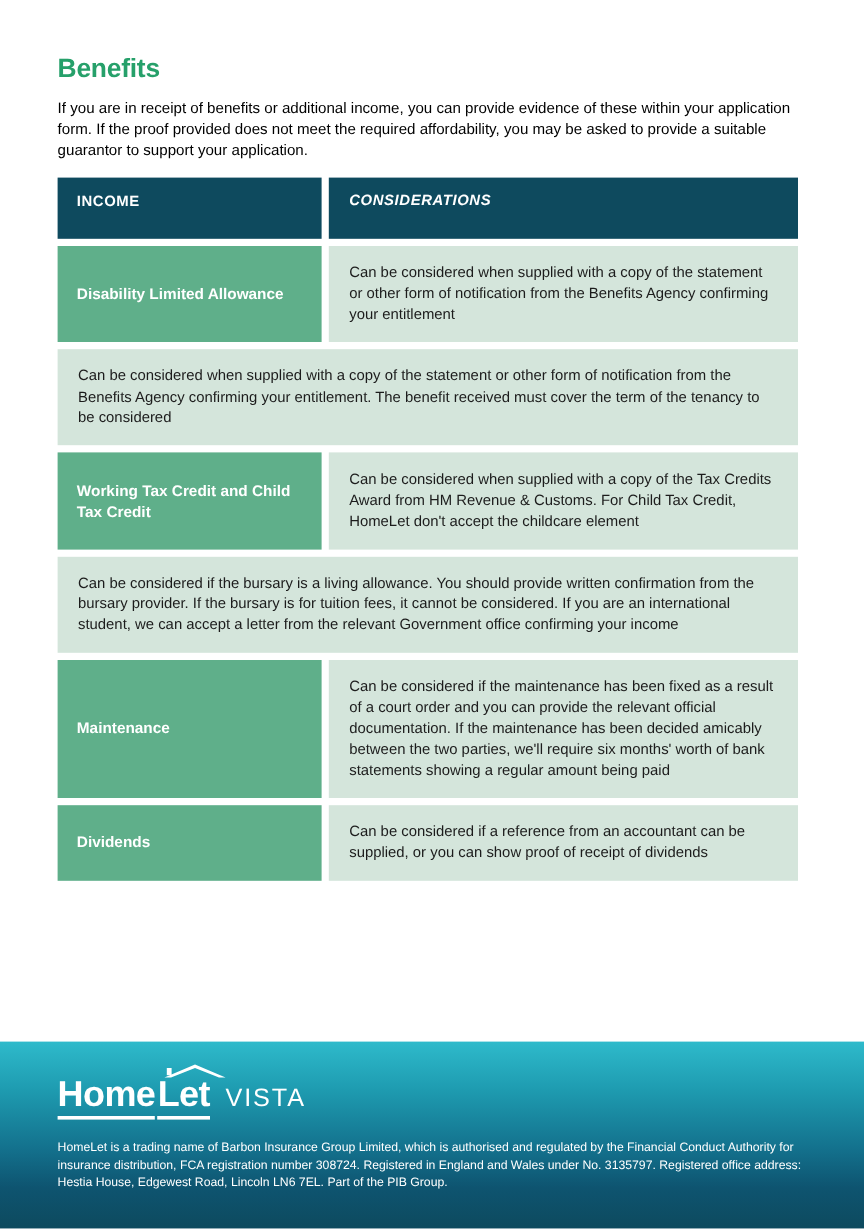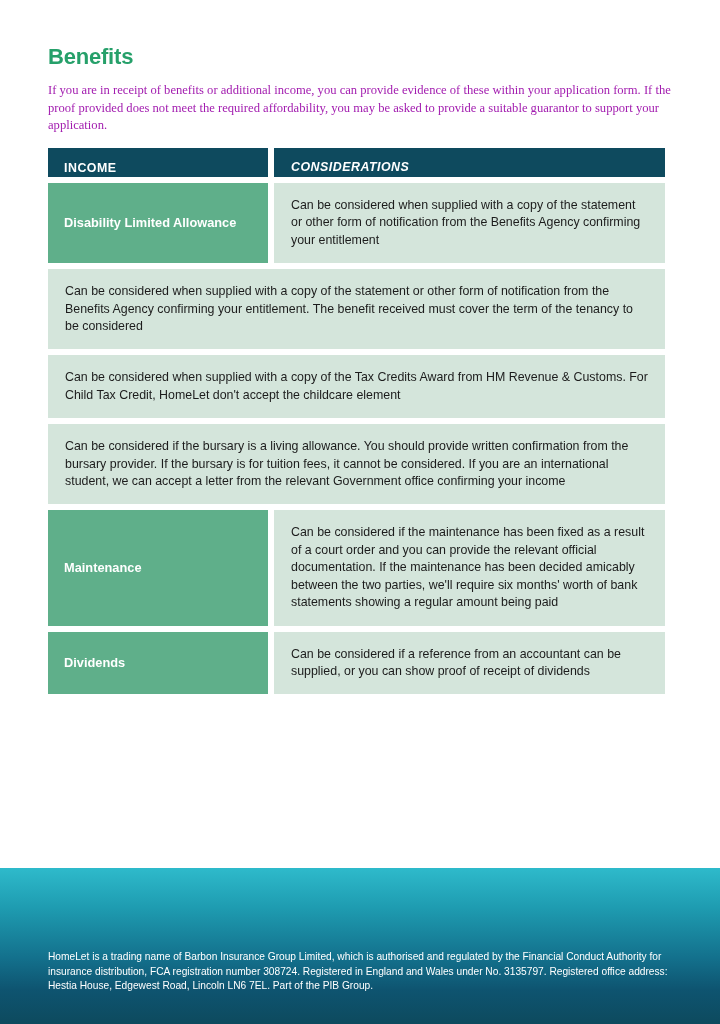--- a/index.html
+++ b/index.html
@@ -13,21 +13,21 @@
 
   
   .heading {
     position:absolute; left:48px; top:44px;
     font-size:22px; font-weight:bold; letter-spacing:-0.2px;
     color:#26A06A;
     text-align:center;
   }
   .intro {
     position:absolute; left:48px; top:82px; width:625px;
-    font-size:12.6px; line-height:17.5px; color:#a21caf;font-family:Liberation Serif, serif;
+    font-size:12.6px; line-height:17.5px; color:#000000;
   }
 
   
   .table { position:absolute; left:48px; top:148px; width:617px; }
   .trow { display:flex; gap:6px; margin-bottom:6px; }
   .trow:last-child { margin-bottom:0; }
 
   .cell-income {
     width:220px; flex:0 0 220px;
     display:flex; align-items:center;
@@ -37,21 +37,21 @@
   .cell-cons {
     flex:1 1 auto;
     display:flex; align-items:center;
     padding:14px 17px;
     font-size:12.4px; line-height:17.4px; color:#1c1c1c;
   }
 
   .head .cell-income, .head .cell-cons {
     background:#0E4A5E; color:#ffffff;
     font-weight:bold; font-size:12.4px; letter-spacing:0.5px;
-    padding-top:11px; padding-bottom:0;
+    padding-top:11px; padding-bottom:22px;
     align-items:center;
   }
   .head .cell-cons { font-weight:bold;font-style:italic; }
 
   .body .cell-income { background:#5FAF8A; }
   .body .cell-cons   { background:#D4E5DB; }
 
   
   .footer {
     position:absolute; left:0; top:868px; width:720px; height:156px;
@@ -100,20 +100,21 @@
     <div class="trow body">
       <div class="cell-income">Disability Limited Allowance</div>
       <div class="cell-cons">Can be considered when supplied with a copy of the statement or other form of notification from the Benefits Agency confirming your entitlement</div>
     </div>
 
     <div class="trow body">
       <div class="cell-cons">Can be considered when supplied with a copy of the statement or other form of notification from the Benefits Agency confirming your entitlement. The benefit received must cover the term of the tenancy to be considered</div>
     </div>
 
     <div class="trow body">
+      <div class="cell-income">Working Tax Credit and Child Tax Credit</div>
       <div class="cell-cons">Can be considered when supplied with a copy of the Tax Credits Award from HM Revenue &amp; Customs. For Child Tax Credit, HomeLet don't accept the childcare element</div>
     </div>
 
     <div class="trow body">
       <div class="cell-cons">Can be considered if the bursary is a living allowance. You should provide written confirmation from the bursary provider. If the bursary is for tuition fees, it cannot be considered. If you are an international student, we can accept a letter from the relevant Government office confirming your income</div>
     </div>
 
     <div class="trow body">
       <div class="cell-income">Maintenance</div>
       <div class="cell-cons">Can be considered if the maintenance has been fixed as a result of a court order and you can provide the relevant official documentation. If the maintenance has been decided amicably between the two parties, we'll require six months' worth of bank statements showing a regular amount being paid</div>
@@ -121,18 +122,31 @@
 
     <div class="trow body">
       <div class="cell-income">Dividends</div>
       <div class="cell-cons">Can be considered if a reference from an accountant can be supplied, or you can show proof of receipt of dividends</div>
     </div>
 
   </div>
 
   <div class="footer">
 
+    <div class="logo-wrap">
+      <div class="homelet">
+        <span class="hl-part hl-home">Home</span>
+        <span class="hl-part hl-let">Let</span>
+        <span class="roof">
+          <svg width="53" height="13" viewBox="0 0 53 13">
+            <path d="M1 12 L26.5 1 L52 12 L46.5 12 L26.5 4 L6.5 12 Z" fill="#ffffff"></path>
+            <rect x="3" y="4" width="4" height="6" fill="#ffffff"></rect>
+          </svg>
+        </span>
+      </div>
+      <span class="vista">VISTA</span>
+    </div>
 
     <p class="legal">HomeLet is a trading name of Barbon Insurance Group Limited, which is authorised and regulated by the Financial Conduct Authority for insurance distribution, FCA registration number 308724. Registered in England and Wales under No. 3135797. Registered office address: Hestia House, Edgewest Road, Lincoln LN6 7EL. Part of the PIB Group.</p>
 
   </div>
 
 </div>
 
 </body></html>

